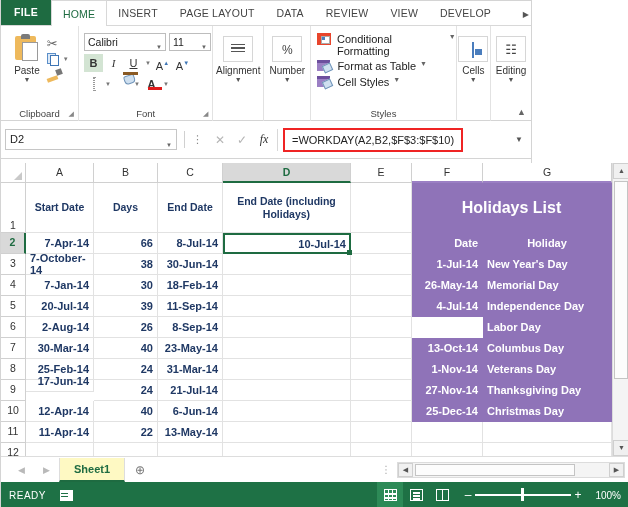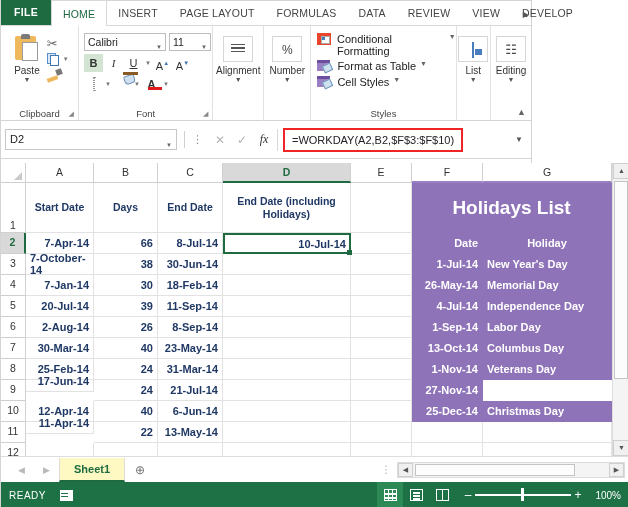--- a/index.html
+++ b/index.html
@@ -236,21 +236,20 @@
 </head>
 <body>
 
 <div class="app">
 
   <div class="tabstrip">
     <div class="tab-file">FILE</div>
     <div class="tab active">HOME</div>
     <div class="tab">INSERT</div>
     <div class="tab">PAGE LAYOUT</div>
-    <div class="tab">FORMULAS</div>
     <div class="tab">DATA</div>
     <div class="tab">REVIEW</div>
     <div class="tab">VIEW</div>
     <div class="tab">DEVELOP</div>
     <div class="tab-overflow">▶</div>
   </div>
 
   <div class="ribbon">
 
     <div class="rgroup g-clip">
@@ -362,21 +361,21 @@
             <i class="p"></i>
           </span>
         <span>Cell Styles</span>
         <span class="style-caret">▼</span>
       </div>
       <div class="rgroup-label">Styles</div>
     </div>
 
     <div class="rgroup g-cells">
       <div class="mini-grp-btn"><span class="cells-ic"><i class="top"></i><i class="sq"></i></span></div>
-      <div class="mini-grp-text">List</div>
+      <div class="mini-grp-text">Cells</div>
       <div class="mini-grp-caret">▼</div>
     </div>
 
     <div class="rgroup g-edit">
       <div class="mini-grp-btn"><span class="binoc">☷</span></div>
       <div class="mini-grp-text">Editing</div>
       <div class="mini-grp-caret">▼</div>
     </div>
 
     <div class="ribbon-collapse">▲</div>
@@ -485,56 +484,56 @@
       <div class="cell right" style="left:132px;top:197px;width:65px;height:21px">21-Jul-14</div>
       <div class="cell blank" style="left:197px;top:197px;width:128px;height:21px"></div>
       <div class="cell blank" style="left:325px;top:197px;width:61px;height:21px"></div>
 
       <div class="cell right" style="left:0;top:218px;width:68px;height:21px">12-Apr-14</div>
       <div class="cell right" style="left:68px;top:218px;width:64px;height:21px">40</div>
       <div class="cell right" style="left:132px;top:218px;width:65px;height:21px">6-Jun-14</div>
       <div class="cell blank" style="left:197px;top:218px;width:128px;height:21px"></div>
       <div class="cell blank" style="left:325px;top:218px;width:61px;height:21px"></div>
 
-      <div class="cell right" style="left:0;top:230px;width:68px;height:21px">11-Apr-14</div>
+      <div class="cell right" style="left:0;top:239px;width:68px;height:21px">11-Apr-14</div>
       <div class="cell right" style="left:68px;top:239px;width:64px;height:21px">22</div>
       <div class="cell right" style="left:132px;top:239px;width:65px;height:21px">13-May-14</div>
       <div class="cell blank" style="left:197px;top:239px;width:128px;height:21px"></div>
       <div class="cell blank" style="left:325px;top:239px;width:61px;height:21px"></div>
 
       <div class="cell blank" style="left:0;top:260px;width:68px;height:21px"></div>
       <div class="cell blank" style="left:68px;top:260px;width:64px;height:21px"></div>
       <div class="cell blank" style="left:132px;top:260px;width:65px;height:21px"></div>
       <div class="cell blank" style="left:197px;top:260px;width:128px;height:21px"></div>
       <div class="cell blank" style="left:325px;top:260px;width:61px;height:21px"></div>
 
-      <div class="cell purple center" style="left:386px;top:0;width:200px;height:50px;font-size:19px;font-weight:bold">Holidays List</div>
+      <div class="cell purple center" style="left:386px;top:0;width:200px;height:50px;font-size:16px;font-weight:bold">Holidays List</div>
 
       <div class="cell purple right" style="left:386px;top:50px;width:71px;height:21px;font-size:11px">Date</div>
       <div class="cell purple center" style="left:457px;top:50px;width:129px;height:21px;font-size:11px">Holiday</div>
 
       <div class="cell purple right" style="left:386px;top:71px;width:71px;height:21px">1-Jul-14</div>
       <div class="cell purple" style="left:457px;top:71px;width:129px;height:21px">New Year's Day</div>
 
       <div class="cell purple right" style="left:386px;top:92px;width:71px;height:21px">26-May-14</div>
       <div class="cell purple" style="left:457px;top:92px;width:129px;height:21px">Memorial Day</div>
 
       <div class="cell purple right" style="left:386px;top:113px;width:71px;height:21px">4-Jul-14</div>
       <div class="cell purple" style="left:457px;top:113px;width:129px;height:21px">Independence Day</div>
 
-      <div class="cell purple right" style="left:386px;top:134px;width:71px;height:21px">1-Sep-14</div>
       <div class="cell purple" style="left:457px;top:134px;width:129px;height:21px">Labor Day</div>
 
       <div class="cell purple right" style="left:386px;top:155px;width:71px;height:21px">13-Oct-14</div>
       <div class="cell purple" style="left:457px;top:155px;width:129px;height:21px">Columbus Day</div>
 
       <div class="cell purple right" style="left:386px;top:176px;width:71px;height:21px">1-Nov-14</div>
       <div class="cell purple" style="left:457px;top:176px;width:129px;height:21px">Veterans Day</div>
 
       <div class="cell purple right" style="left:386px;top:197px;width:71px;height:21px">27-Nov-14</div>
+      <div class="cell purple" style="left:457px;top:197px;width:129px;height:21px">Thanksgiving Day</div>
 
       <div class="cell purple right" style="left:386px;top:218px;width:71px;height:21px">25-Dec-14</div>
       <div class="cell purple" style="left:457px;top:218px;width:129px;height:21px">Christmas Day</div>
 
       <div class="cell blank" style="left:386px;top:239px;width:71px;height:21px"></div>
       <div class="cell blank" style="left:457px;top:239px;width:129px;height:21px"></div>
       <div class="cell blank" style="left:386px;top:260px;width:71px;height:21px"></div>
       <div class="cell blank" style="left:457px;top:260px;width:129px;height:21px"></div>
 
       <div class="sel-cell" style="left:197px;top:50px;width:128px;height:21px">10-Jul-14<span class="sel-handle"></span></div>

